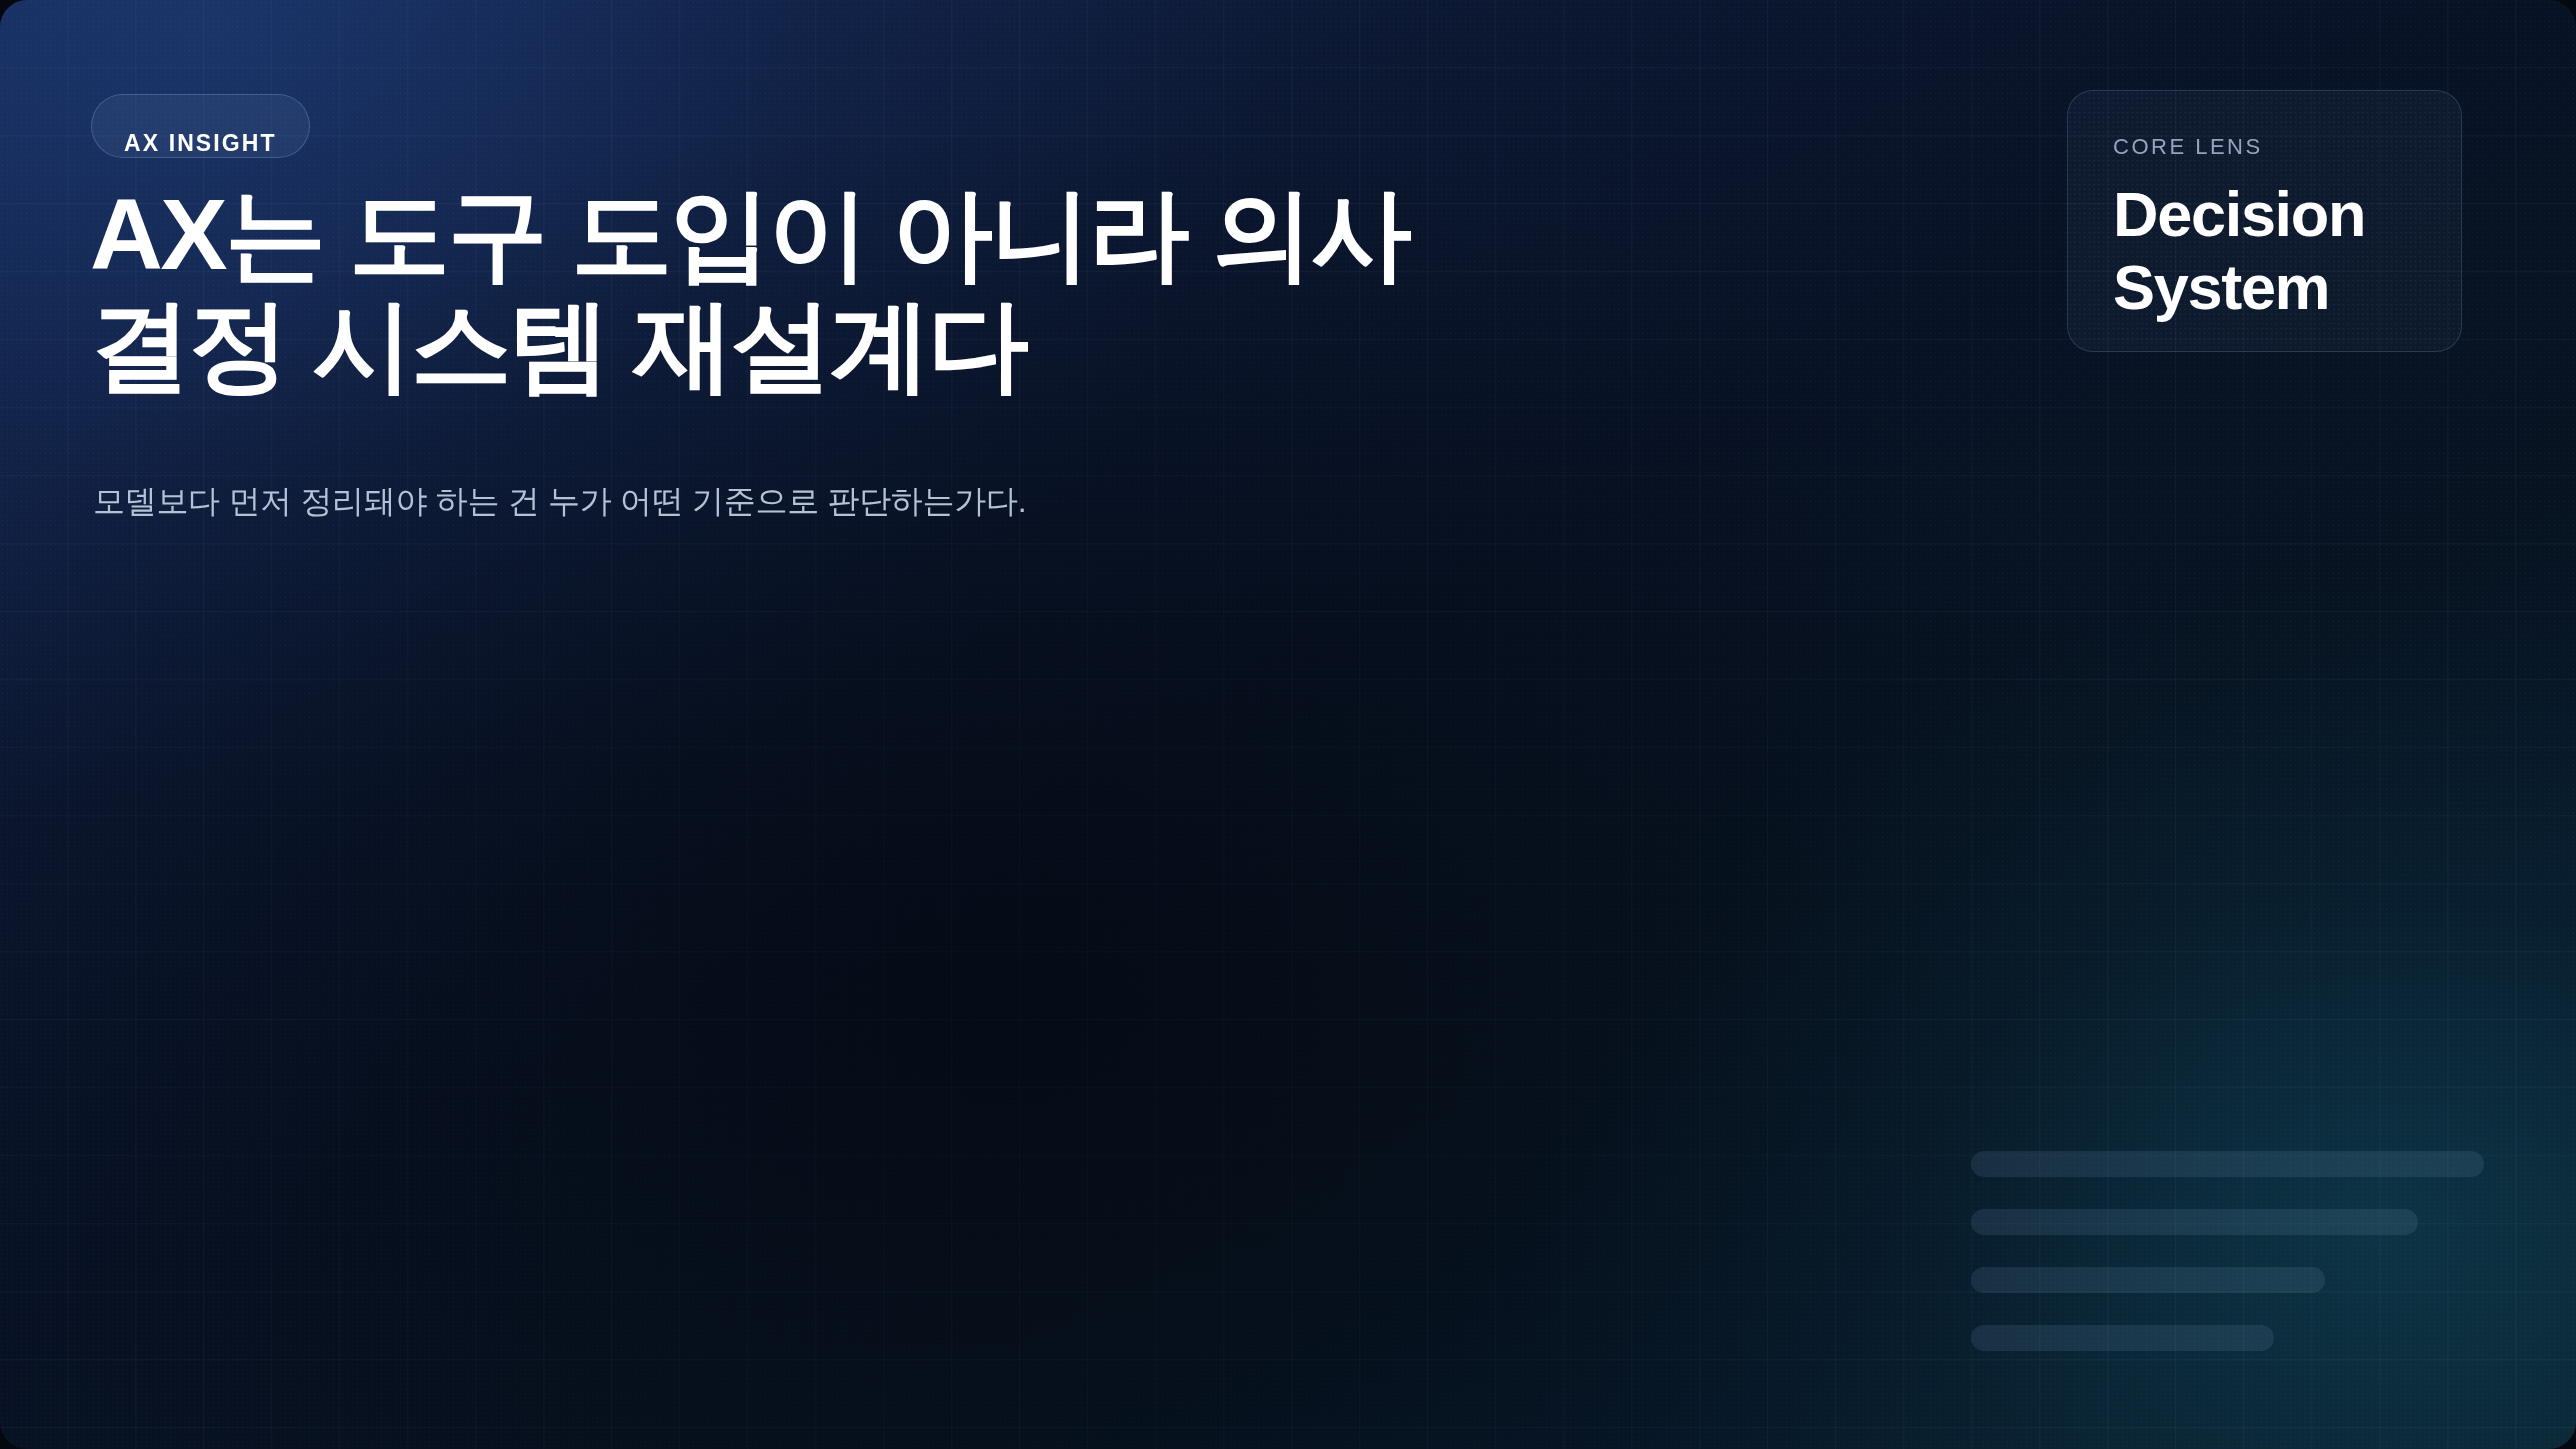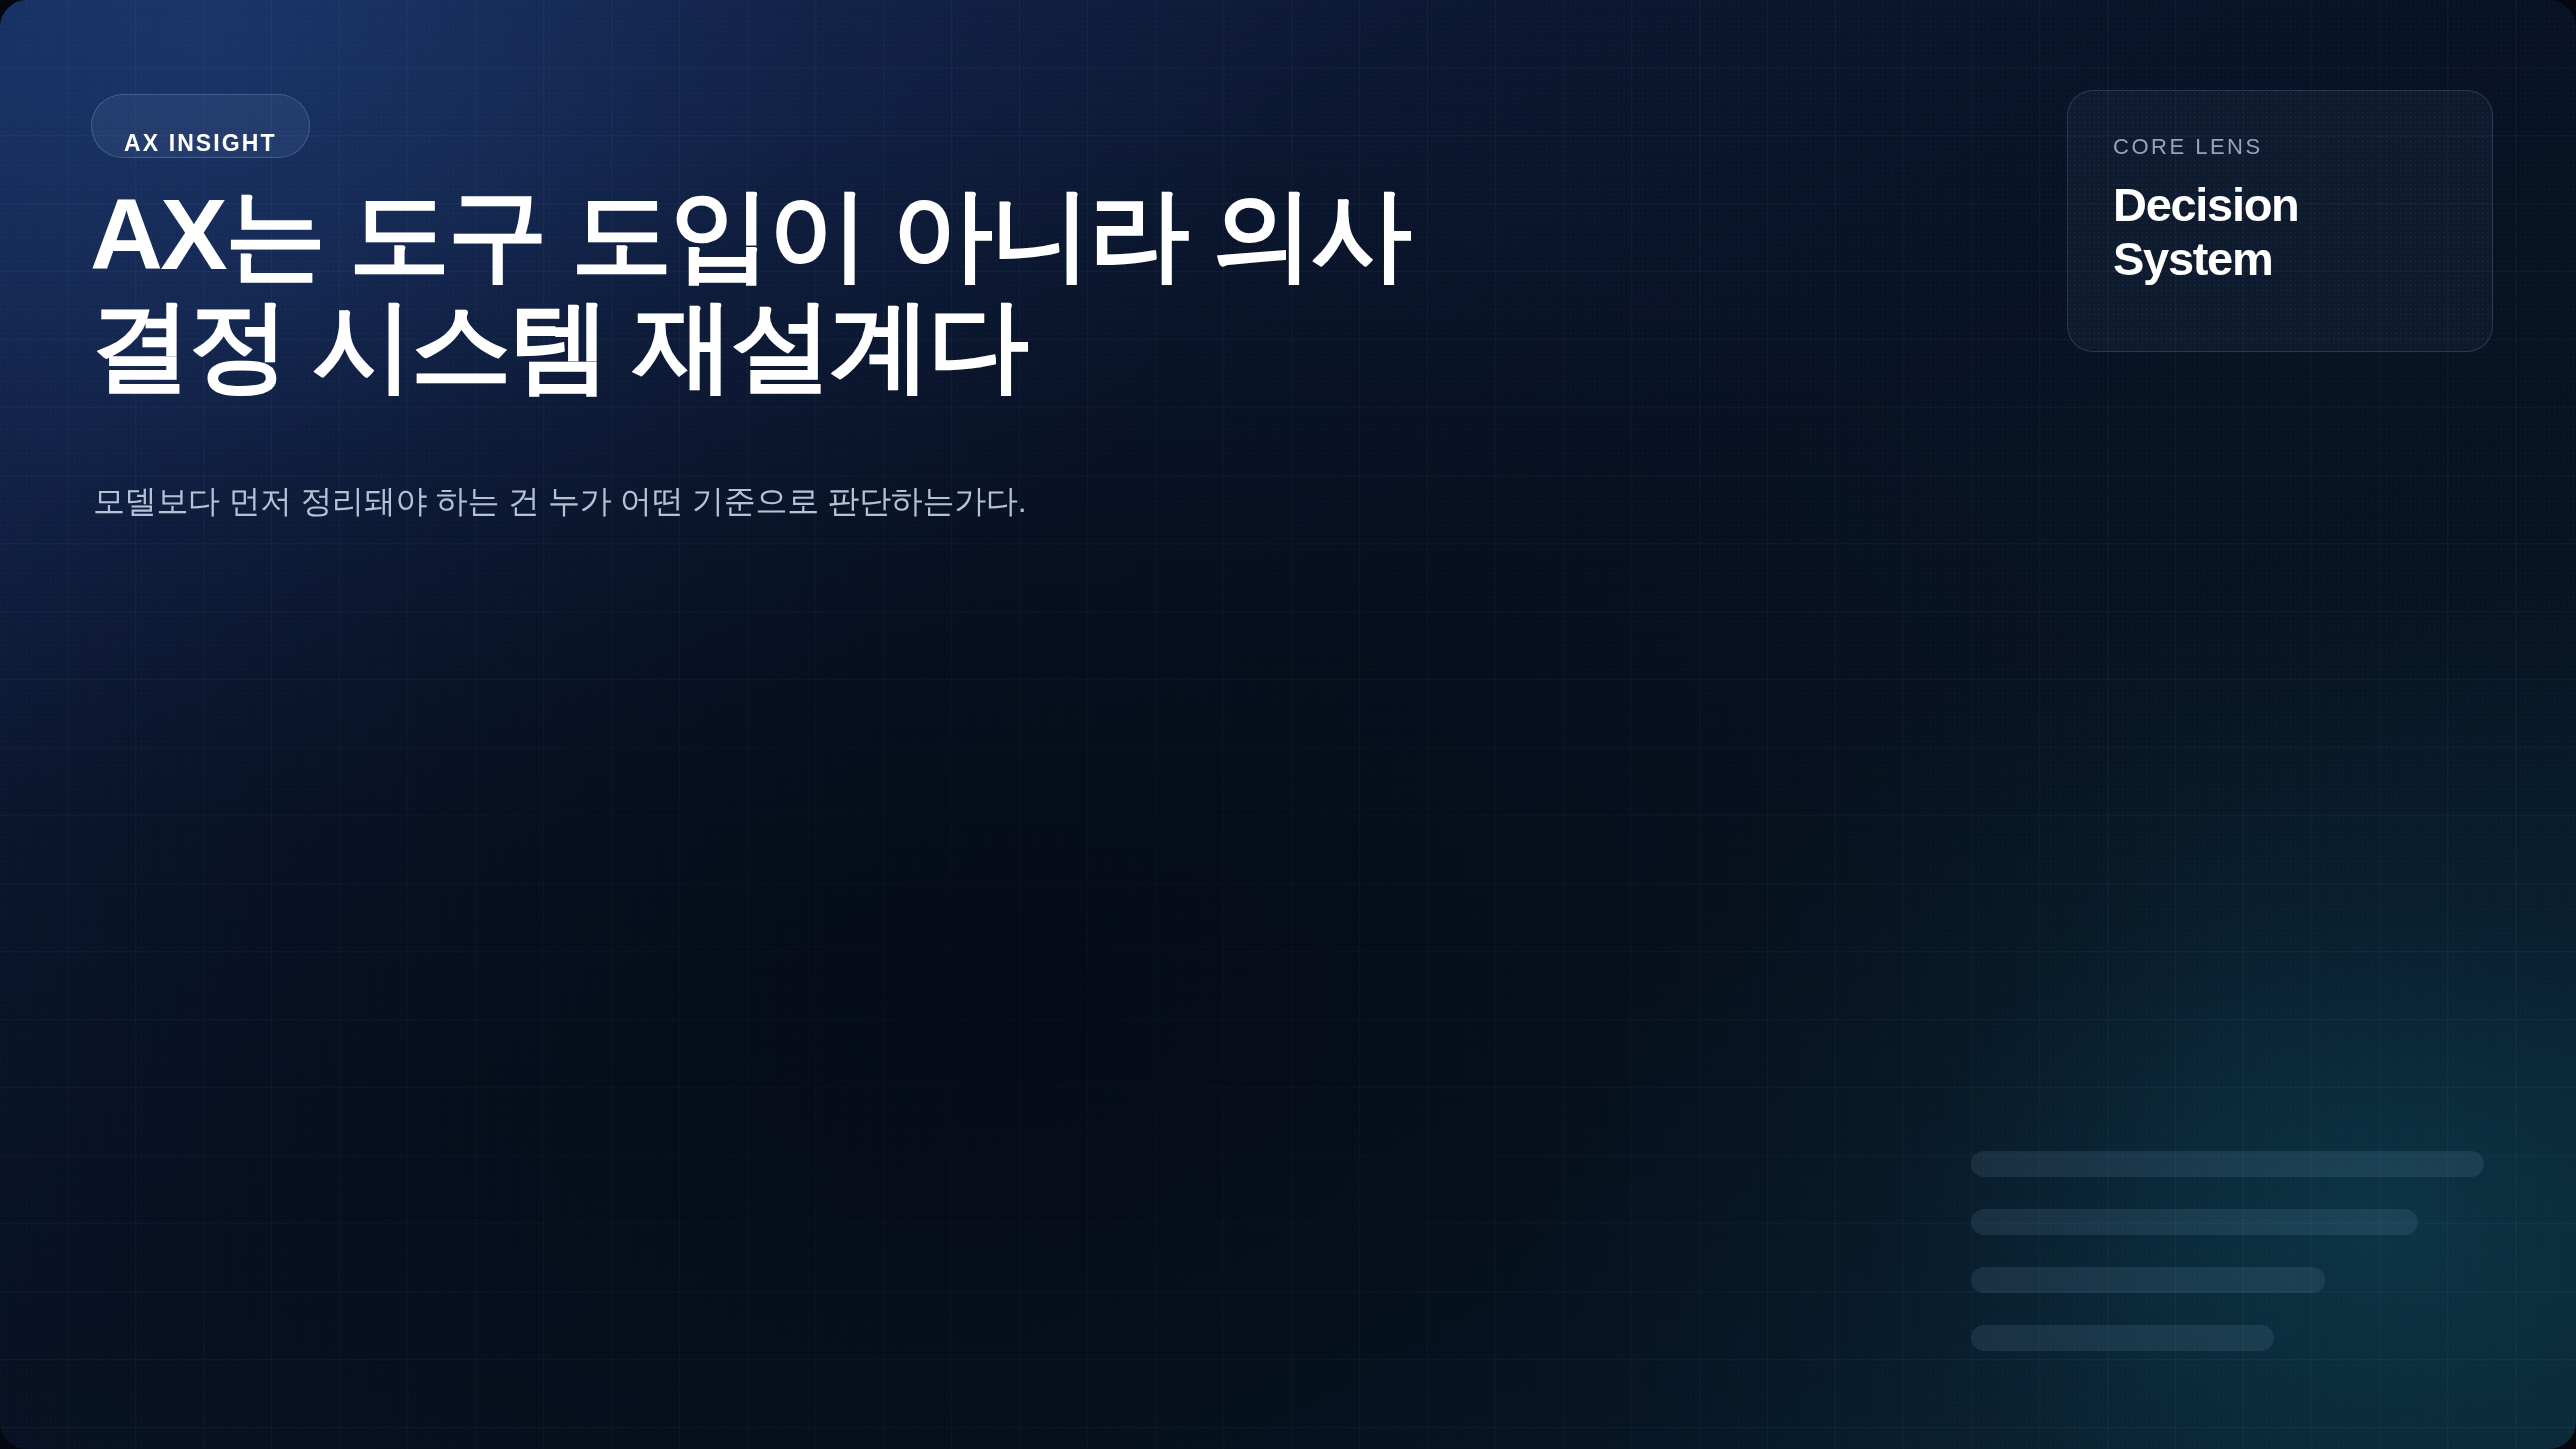--- a/index.html
+++ b/index.html
@@ -99,21 +99,21 @@
     font-size: 32px;
     font-weight: normal;
     letter-spacing: -0.3px;
   }
 
   
   #lens-card {
     position: absolute;
     left: 2067px;
     top: 90px;
-    width: 426px;
+    width: 395px;
     height: 262px;
     border-radius: 26px;
     background: rgba(125,160,205,0.055);
     border: 0.8px solid rgba(150,185,228,0.20);
     box-sizing: border-box;
     padding: 43px 45px 0 45px;
     overflow: hidden;
   }
   #lens-card .card-dots {
     position: absolute;
@@ -126,21 +126,21 @@
     position: relative;
     color: #93a4bc;
     font-size: 22px;
     font-weight: normal;
     letter-spacing: 2.5px;
   }
   #lens-title {
     position: relative;
     margin-top: 17.7px;
     color: #ffffff;
-    font-size: 47px;
+    font-size: 63px;
     font-weight: bold;
     line-height: 1.16;
     letter-spacing: -1.3px;
     white-space: pre-line;
   }
 
   
   #skeleton {
     position: absolute;
     left: 1971px;

